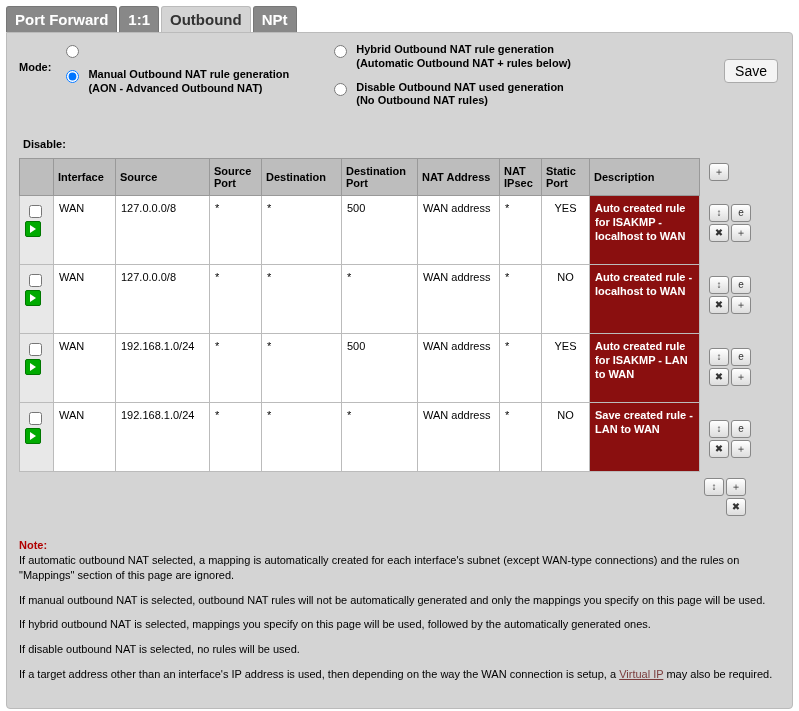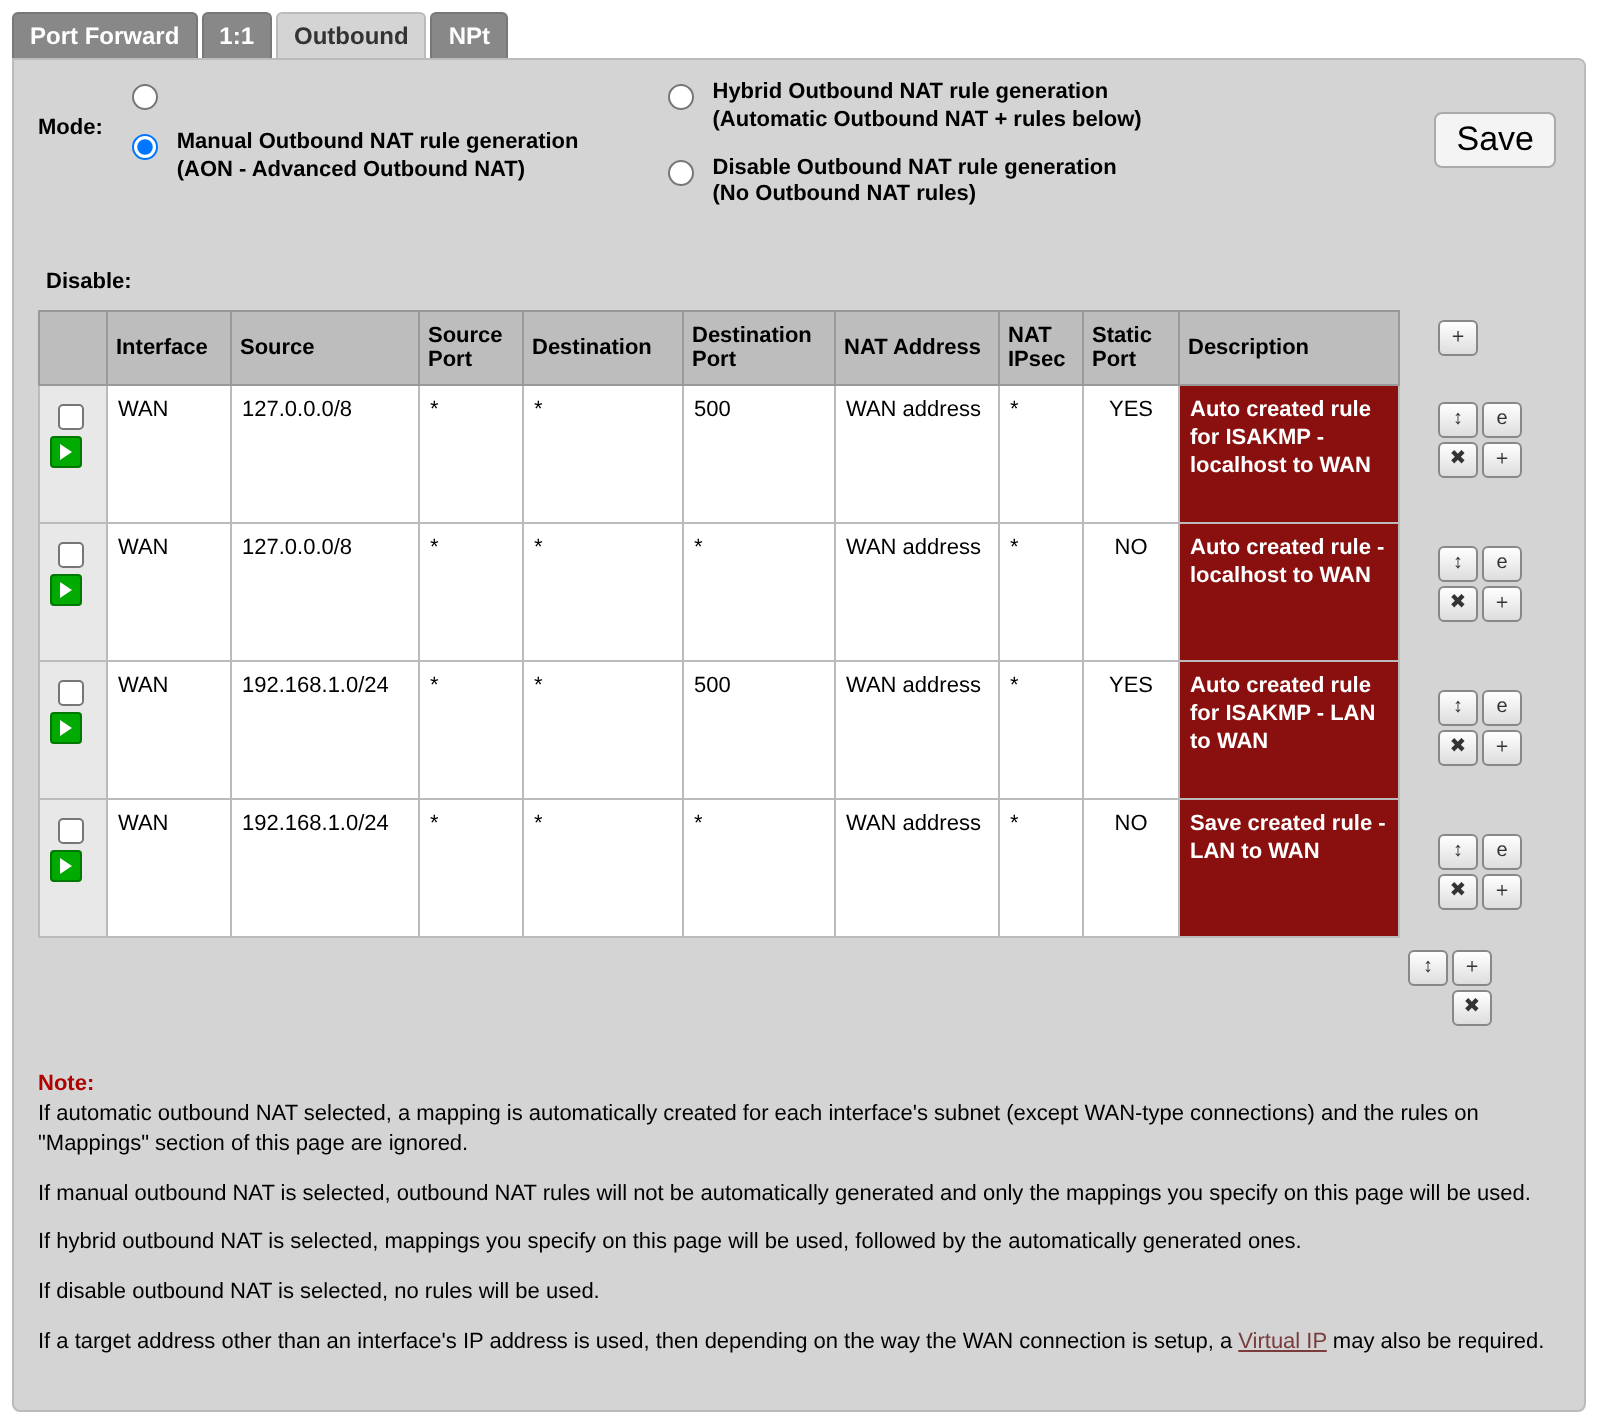--- a/index.html
+++ b/index.html
@@ -16,21 +16,21 @@
     display: flex;
     gap: 2px;
     margin-bottom: 0;
   }
   .tab {
     background: #888;
     color: #fff;
     font-weight: bold;
     padding: 4px 8px;
     border-radius: 3px 3px 0 0;
-    font-size: 12px;
+    font-size: 15px;
     cursor: pointer;
     border: 1px solid #777;
     border-bottom: none;
   }
   .tab.active {
     background: #d4d4d4;
     color: #333;
     border-color: #bbb;
   }
   .panel {
@@ -76,36 +76,36 @@
   .mode-opt .txt .t1 { font-weight: bold; display:block; }
   .mode-opt .txt .t2 { font-weight: bold; display:block; }
   .save-btn {
     position: absolute;
     right: 14px;
     top: 26px;
     background: #f4f4f4;
     border: 1px solid #aaa;
     border-radius: 4px;
     padding: 3px 10px;
-    font-size: 17px;
+    font-size: 14px;
     cursor: pointer;
   }
   .section-title {
     font-weight: bold;
     margin: 0 0 8px 4px;
   }
   table.map {
     border-collapse: collapse;
     width: calc(100% - 80px);
     table-layout: fixed;
   }
   .map-wrap {
     display:flex;
     align-items:flex-start;
-    gap:19px;
+    gap:9px;
   }
   .row-actions-col { width:42px; display:flex; flex-direction:column; gap:2px; }
   table.map th {
     background: #bdbdbd;
     border: 1px solid #999;
     padding: 6px 4px;
     text-align: left;
     font-size: 11px;
     vertical-align: middle;
   }
@@ -209,21 +209,21 @@
         <label class="mode-opt">
           <input type="radio" name="mode" style="">
           <span class="txt">
             <span class="t1">Hybrid Outbound NAT rule generation</span>
             <span class="t2">(Automatic Outbound NAT + rules below)</span>
           </span>
         </label>
         <label class="mode-opt">
           <input type="radio" name="mode" style="">
           <span class="txt">
-            <span class="t1">Disable Outbound NAT rule generation</span>
+            <span class="t1">Disable Outbound NAT used generation</span>
             <span class="t2">(No Outbound NAT rules)</span>
           </span>
         </label>
       </div>
     </div>
   </div>
 
   <div class="section-title">Disable:</div>
 
   <div class="map-wrap">

